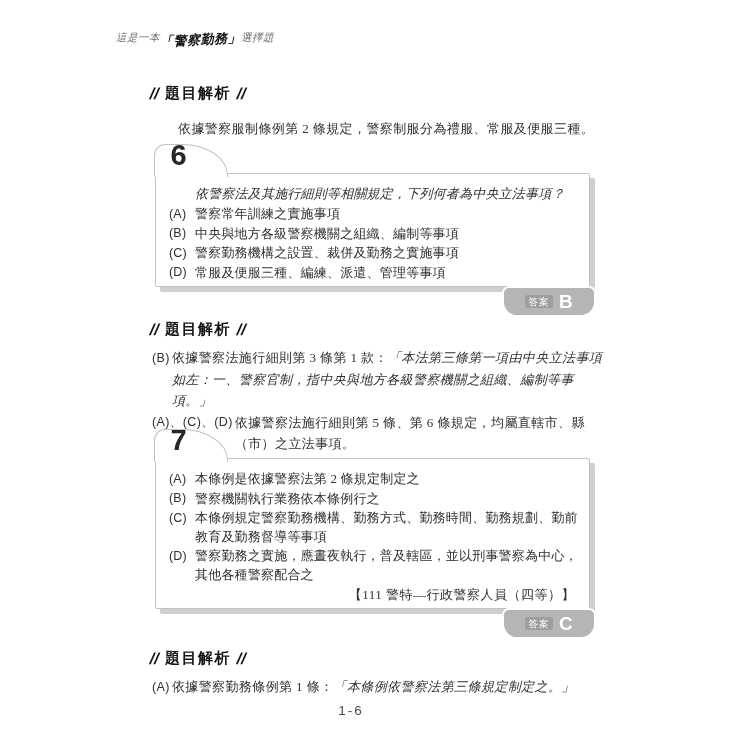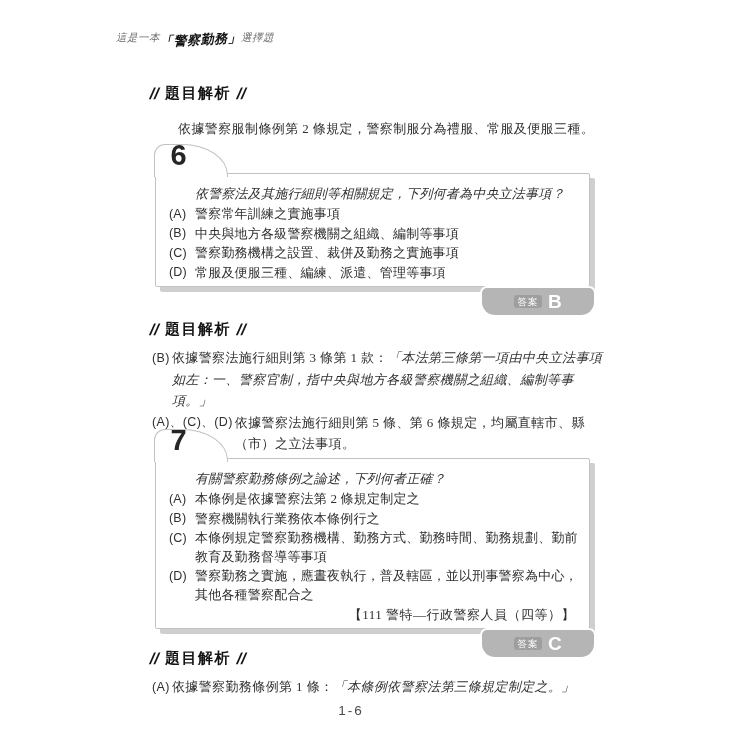--- a/index.html
+++ b/index.html
@@ -57,21 +57,21 @@
     font-family: "Liberation Sans", sans-serif; font-size: 29px; font-weight: 700; color: #262626;
   }
   .qstem { text-indent: 2em; margin-bottom: 1px; font-style: italic; }
   .opt { display: flex; }
   .opt-label { flex: 0 0 26px; font-family: "Liberation Sans", sans-serif; font-size: 12.5px; padding-top: 0.5px; }
   .opt-text { flex: 1; }
   .qsource { text-align: right; padding-right: 6px; margin-top: 1px; letter-spacing: 0.5px; }
 
   
   .answer-badge {
-    position: absolute; right: -5px; bottom: -29px; width: 112px; height: 27px;
+    position: absolute; right: -5px; bottom: -29px; width: 90px; height: 27px;
     background: #b5b5b5; border-radius: 5px 5px 13px 13px;
     box-shadow: 0 0 0 2px #ffffff;
     display: flex; align-items: center; justify-content: center; gap: 6px; margin-top: 24px;
   }
   .answer-label {
     background: #9e9e9e; color: #ffffff; border-radius: 3px;
     font-family: "Liberation Sans", sans-serif; font-size: 9.5px; letter-spacing: 1px;
     padding: 2px 3.5px; line-height: 1;
   }
   .answer-letter {
@@ -153,21 +153,20 @@
     <div class="ana-item">
       <span class="ana-label">(A)、(C)、(D)</span>
       <span class="ana-text"><span>依據警察法施行細則第 5 條、第 6 條規定，均屬直轄市、縣（市）之立法事項。</span><span class="kai"></span></span>
     </div>
   </div>
 
   <div class="qbox q7">
     <div class="qtab">
       <span class="qnum">7</span>
     </div>
-    <div class="qstem">有關警察勤務條例之論述，下列何者正確？</div>
     <div class="opt">
       <span class="opt-label">(A)</span>
       <span class="opt-text">本條例是依據警察法第 2 條規定制定之</span>
     </div>
     <div class="opt">
       <span class="opt-label">(B)</span>
       <span class="opt-text">警察機關執行業務依本條例行之</span>
     </div>
     <div class="opt">
       <span class="opt-label">(C)</span>

